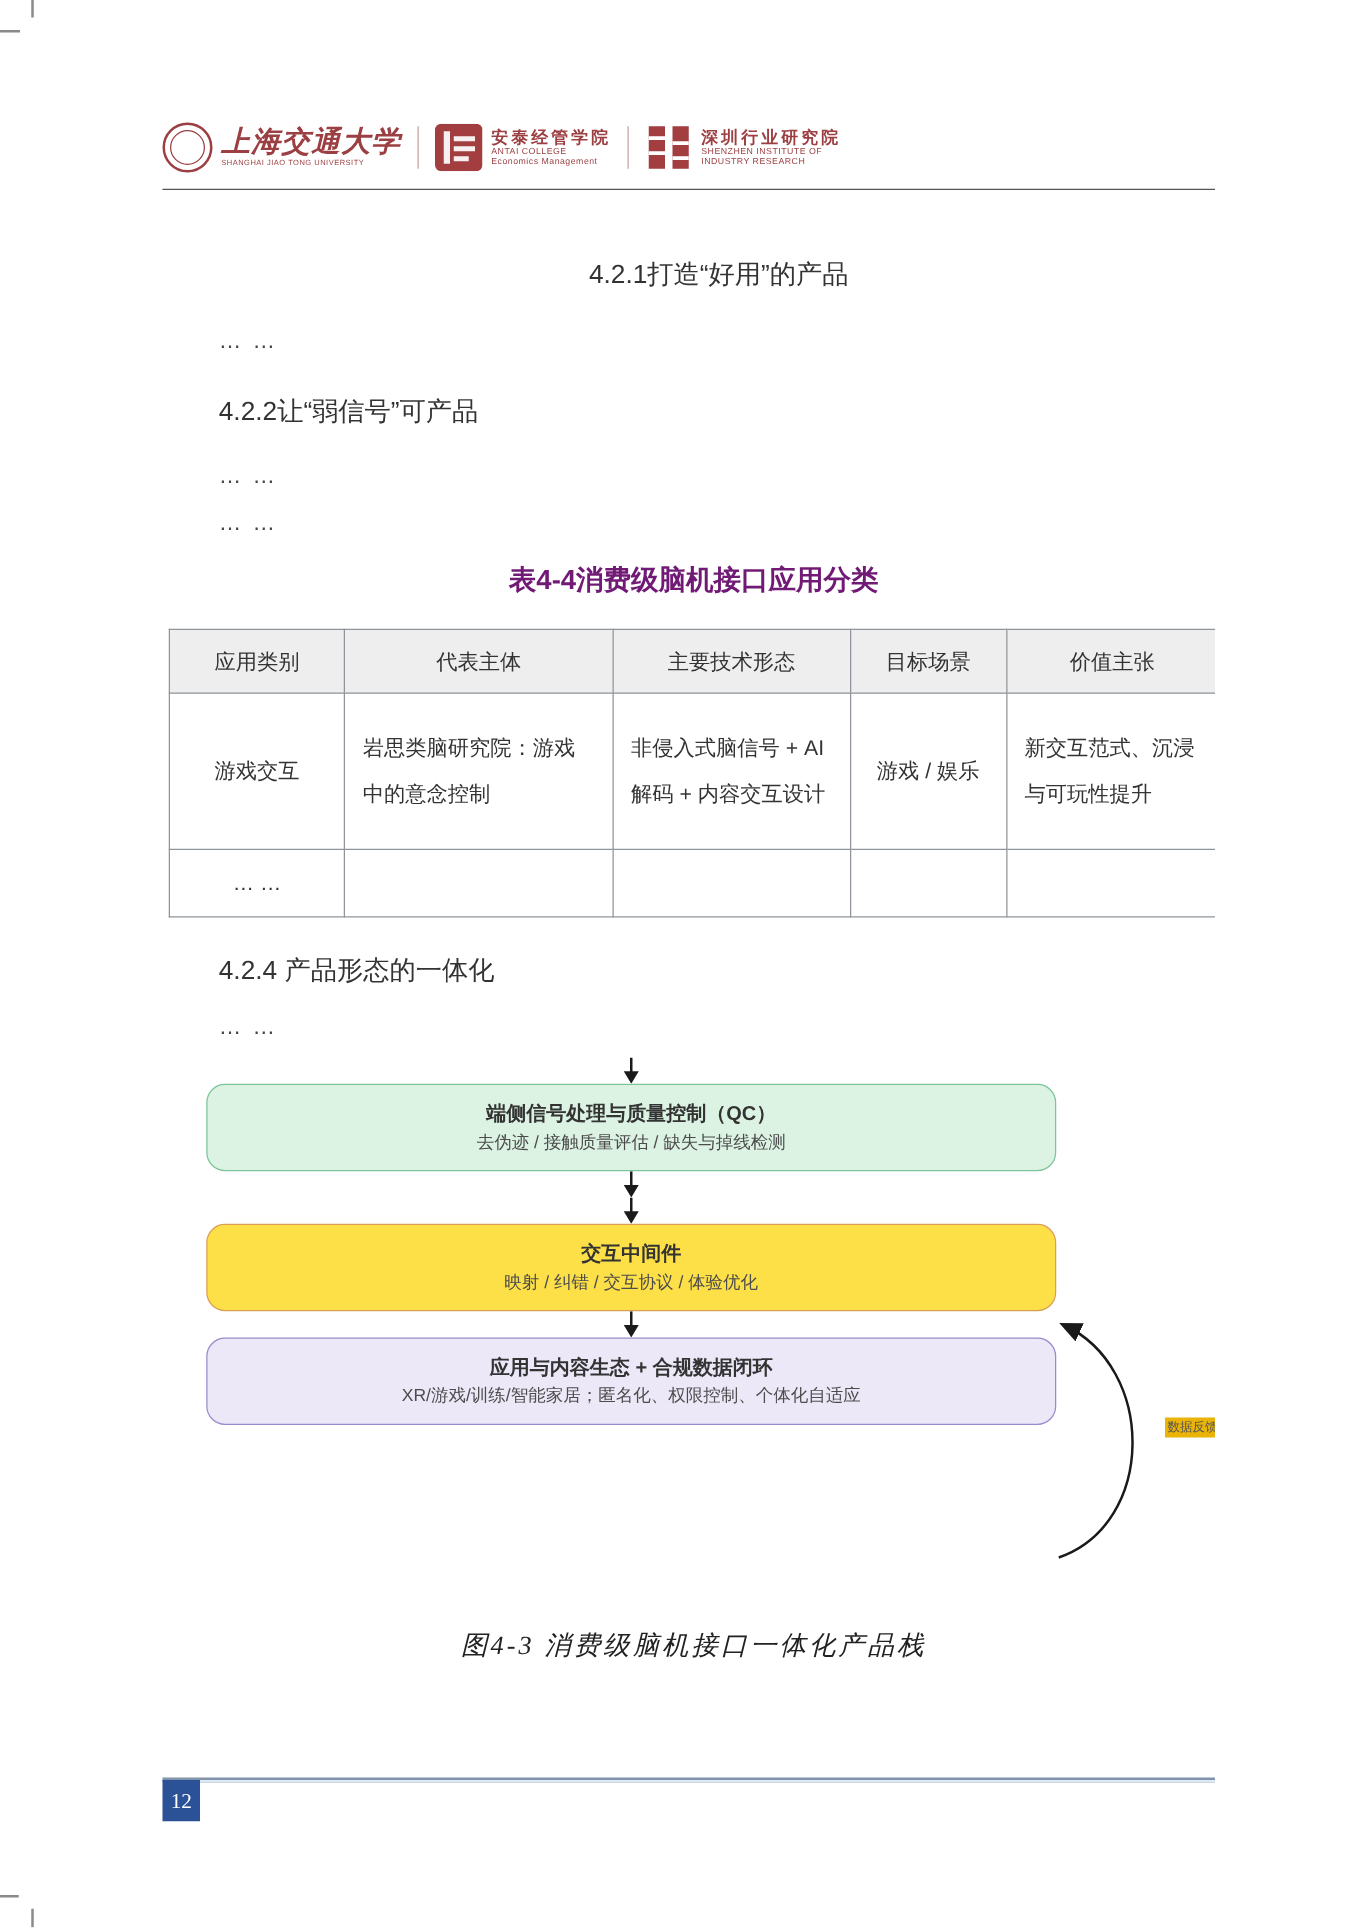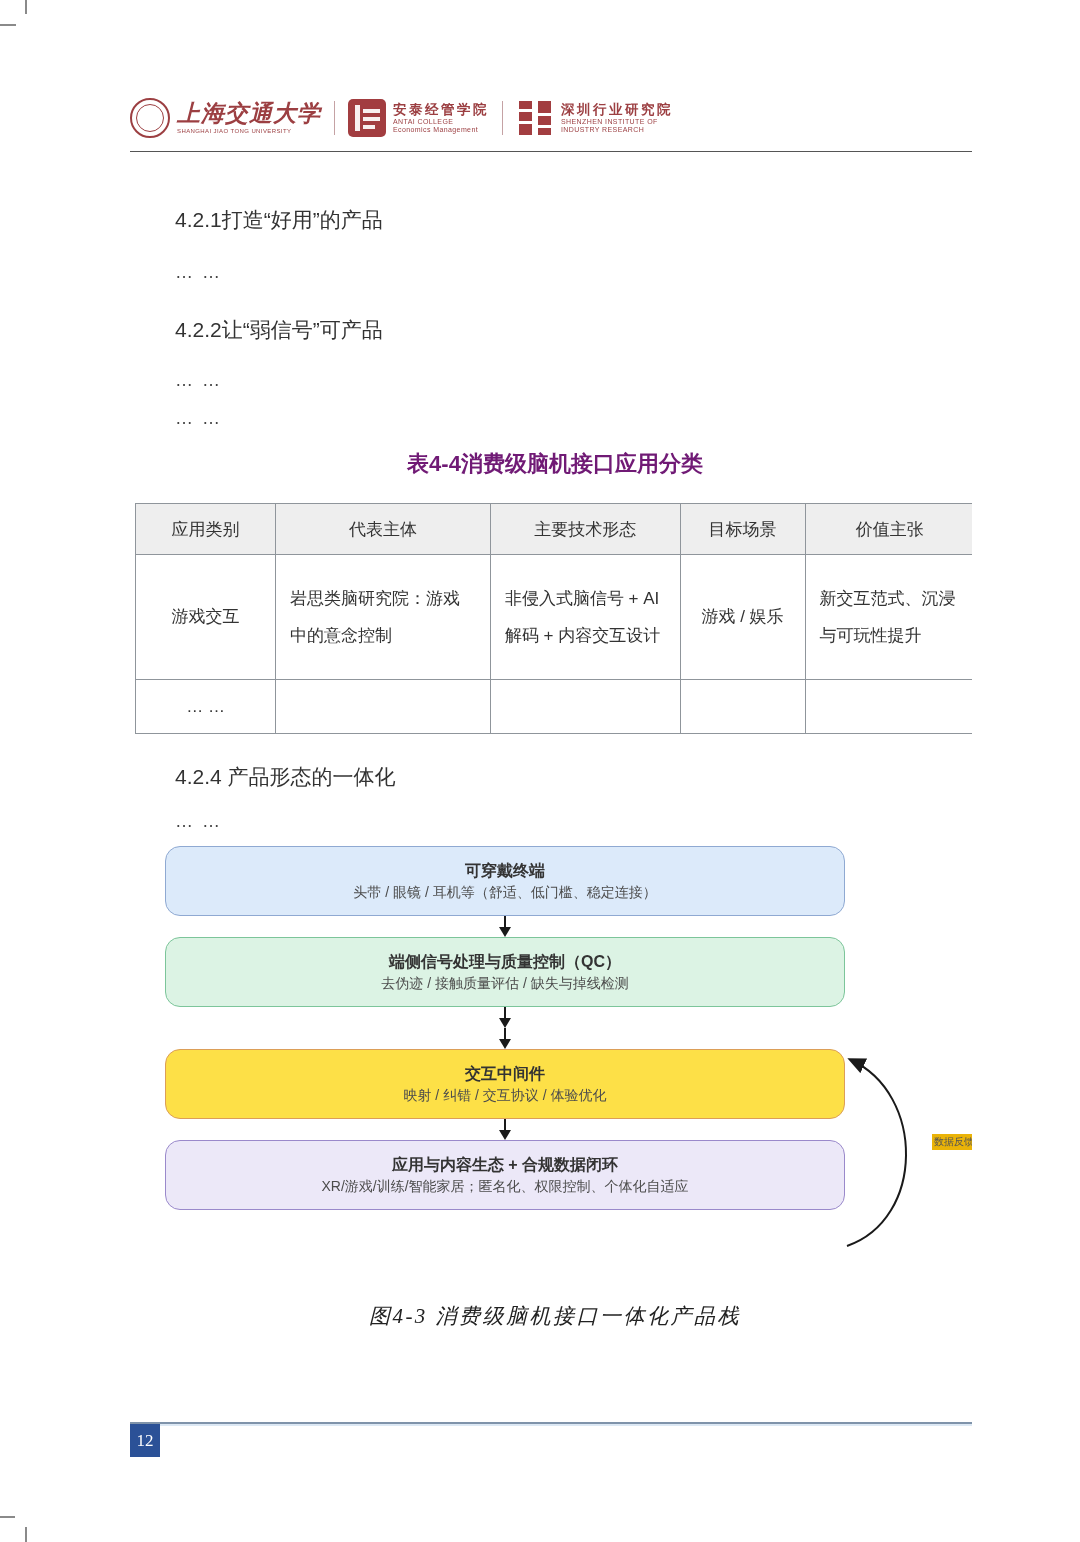--- a/index.html
+++ b/index.html
@@ -19,21 +19,21 @@
   .sjtu-text{display:flex;flex-direction:column;justify-content:center;}
   .sjtu-cn{font-family:"Liberation Serif","DejaVu Serif",serif;font-style:italic;font-weight:bold;color:#9c3f42;font-size:23px;letter-spacing:1px;line-height:1;}
   .sjtu-en{font-size:6px;color:#9c3f42;letter-spacing:.4px;margin-top:3px;}
   .logo-divider{width:1px;height:34px;background:#c5a2a4;}
   .logo-lines{display:flex;flex-direction:column;justify-content:center;line-height:1.15;}
   .l-cn{font-size:13.5px;color:#9c3f42;letter-spacing:2.5px;font-weight:600;}
   .l-en{font-size:7px;color:#9c3f42;letter-spacing:.4px;transform-origin:left;}
   
   .main{position:absolute;left:135px;top:143px;width:840px;}
   .sec-h{font-size:21px;color:#333;font-weight:500;margin:0 0 0 40px;line-height:30px;}
-  .h1{margin-top:62px;} .h2{margin-top:30px;} .h3{margin-top:25px;} .h4{margin-top:28px;}
+  .h1{margin-top:62px;text-align:center;} .h2{margin-top:30px;} .h3{margin-top:25px;} .h4{margin-top:28px;}
   .ellipsis{font-size:18px;color:#444;margin:24px 0 0 40px;line-height:26px;letter-spacing:2px;}
   .e2{margin-top:22px;} .e3{margin-top:12px;} .e4{margin-top:16px;}
   .tbl-title{font-size:22px;font-weight:bold;color:#701a75;text-align:center;margin-top:18px;line-height:30px;}
   table.app-table{border-collapse:collapse;width:840px;margin-top:24px;table-layout:fixed;}
   .app-table th,.app-table td{border:1px solid #8f959b;font-weight:400;}
   .app-table th{background:#eeeeee;height:50px;font-size:17px;color:#333;text-align:center;padding:0 4px;}
   .app-table td{font-size:17px;color:#333;line-height:2.2;padding:8px 14px;vertical-align:middle;box-sizing:border-box;}
   .app-table .c-center{text-align:center;padding:8px 4px;}
   .app-table tr.r1 td{height:125px;}
   .app-table tr.r2 td{height:52px;}
@@ -151,24 +151,20 @@
         <td></td>
       </tr>
     </tbody>
       </table>
 
     <div class="sec-h h4">4.2.4 产品形态的一体化</div>
     <div class="ellipsis e4">… …</div>
 
     <div class="diagram">
       <div class="stack">
-        <div class="dbox" style="background: rgb(220, 234, 250); border-color: rgb(143, 169, 210);">
-          <div class="bt">可穿戴终端</div>
-          <div class="bs">头带 / 眼镜 / 耳机等（舒适、低门槛、稳定连接）</div>
-        </div>
         <div class="gap">
           <svg width="14" height="21" viewBox="0 0 14 21">
             <line x1="7" y1="0" x2="7" y2="12" stroke="#1a1a1a" stroke-width="2"></line>
             <polygon points="1,11 13,11 7,21" fill="#1a1a1a"></polygon>
           </svg>
         </div>
         <div class="dbox" style="background: rgb(220, 243, 228); border-color: rgb(124, 197, 154);">
           <div class="bt">端侧信号处理与质量控制（QC）</div>
           <div class="bs">去伪迹 / 接触质量评估 / 缺失与掉线检测</div>
         </div>

